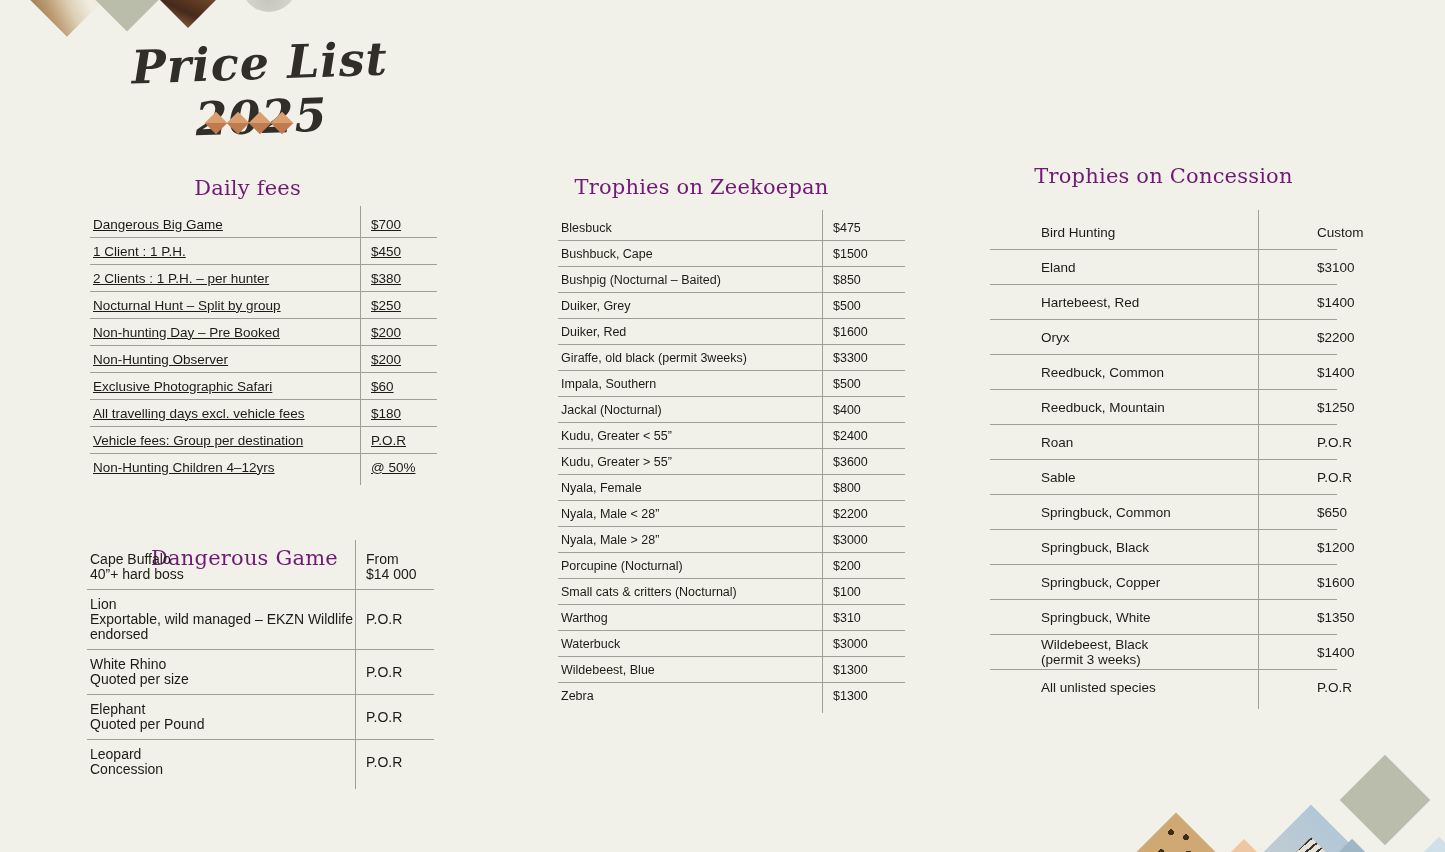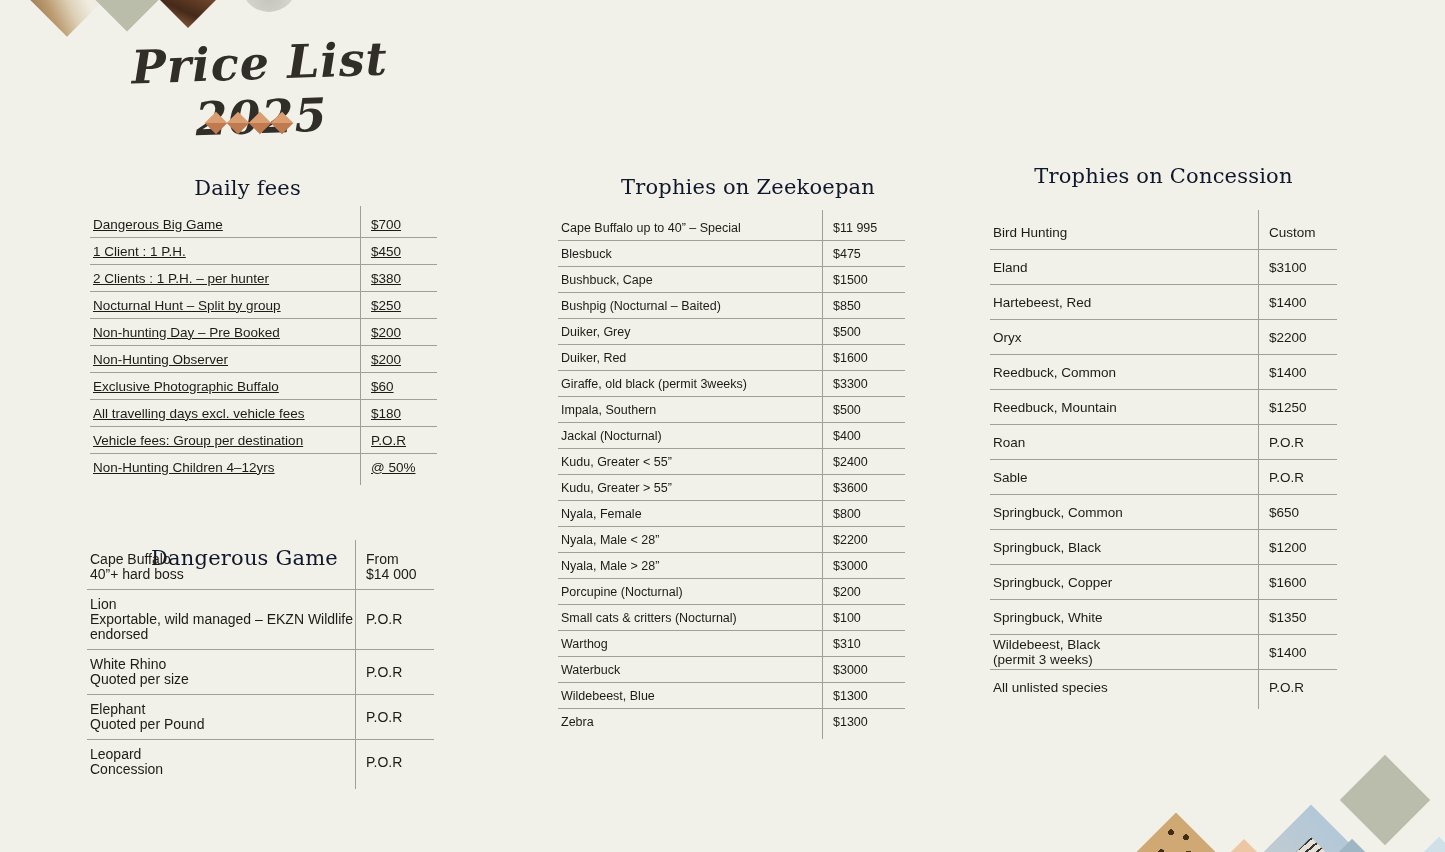--- a/index.html
+++ b/index.html
@@ -38,24 +38,24 @@
   .main-title{position:absolute;left:88px;top:36px;width:345px;text-align:center;
     font-family:"DejaVu Serif",serif;font-style:italic;font-weight:bold;font-size:46px;
     color:#312d28;transform:rotate(-2deg);letter-spacing:1px;}
   .diamond-row{position:absolute;left:205px;top:110px;display:flex;}
   .dwrap{width:22px;height:26px;position:relative;}
   .dwrap i{position:absolute;left:3px;top:5px;width:16px;height:16px;transform:rotate(45deg);
     background:linear-gradient(135deg,#da9e71 50%,#bf7a4f 50%);}
 
   
   .sec-title{position:absolute;font-family:"DejaVu Serif",serif;font-size:21px;
-    text-align:center;color:#0f172a;letter-spacing:.2px;}
+    text-align:center;color:#701a75;letter-spacing:.2px;}
   .title-daily{left:74px;top:176px;width:347px;}
   .title-dang{left:71px;top:515px;width:347px;margin-top:31px;}
-  .title-zeek{left:528px;top:175px;width:347px;text-align:right;}
+  .title-zeek{left:528px;top:175px;width:347px;}
   .title-conc{left:990px;top:164px;width:347px;}
 
   
   .ptable{position:absolute;}
   .row{display:flex;align-items:center;border-bottom:1px solid #a19f95;}
   .row:last-of-type{border-bottom:none;}
   .item{white-space:pre-line;padding-left:3px;flex:0 0 auto;}
   .price{white-space:pre-line;padding-left:8px;}
   .vline{position:absolute;top:-5px;bottom:-5px;width:1px;background:#a19f95;}
 
@@ -70,21 +70,21 @@
   .t-dang .price{line-height:15px;}
   .t-dang .vline{left:268px;}
 
   .t-zeek{left:558px;top:215px;width:347px;font-size:12.5px;}
   .t-zeek .row{height:25px;}
   .t-zeek .item{width:264px;}
   .t-zeek .vline{left:264px;}
 
   .t-conc{left:990px;top:215px;width:347px;font-size:13.5px;}
   .t-conc .row{min-height:32px;padding:1px 0;}
-  .t-conc .item{width:268px;line-height:15px;}
+  .t-conc .item{width:268px;line-height:15px;margin-left:48px;}
   .t-conc .vline{left:268px;}
 </style>
 </head>
 <body>
 
 <div class="page">
 
   <div class="diamond d-feather"></div>
   <div class="diamond d-sage1"></div>
   <div class="diamond d-fur"></div>
@@ -137,21 +137,21 @@
         <span class="item">Non-hunting Day – Pre Booked</span>
         <span class="price">$200</span>
       </div>
 
       <div class="row">
         <span class="item">Non-Hunting Observer</span>
         <span class="price">$200</span>
       </div>
 
       <div class="row">
-        <span class="item">Exclusive Photographic Buffalo</span>
+        <span class="item">Exclusive Photographic Safari</span>
         <span class="price">$60</span>
       </div>
 
       <div class="row">
         <span class="item">All travelling days excl. vehicle fees</span>
         <span class="price">$180</span>
       </div>
 
       <div class="row">
         <span class="item">Vehicle fees: Group per destination</span>
@@ -198,24 +198,20 @@
         <span class="item">Leopard
 Concession</span>
         <span class="price">P.O.R</span>
       </div>
 
     <span class="vline"></span>
   </div>
 
   <div class="ptable t-zeek">
 
-      <div class="row">
-        <span class="item">Cape Buffalo up to 40”   –   Special</span>
-        <span class="price">$11 995</span>
-      </div>
 
       <div class="row">
         <span class="item">Blesbuck</span>
         <span class="price">$475</span>
       </div>
 
       <div class="row">
         <span class="item">Bushbuck, Cape</span>
         <span class="price">$1500</span>
       </div>

